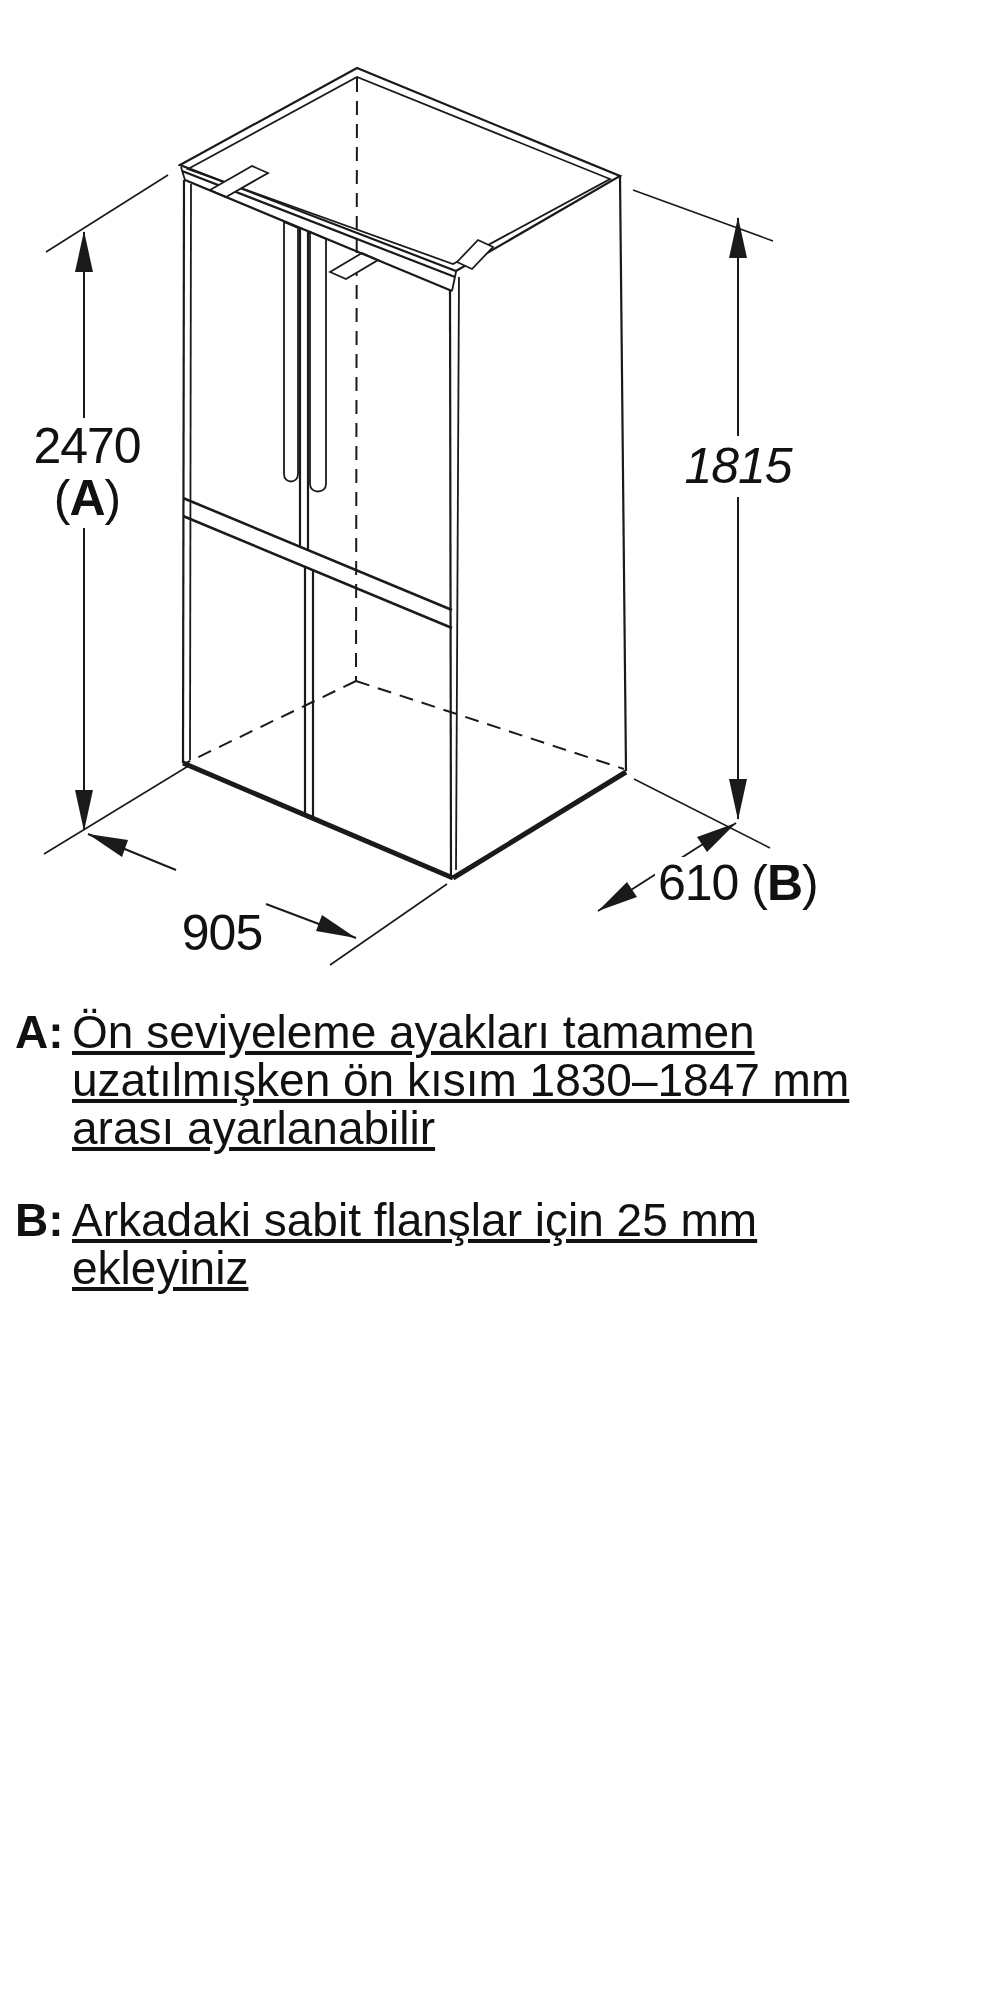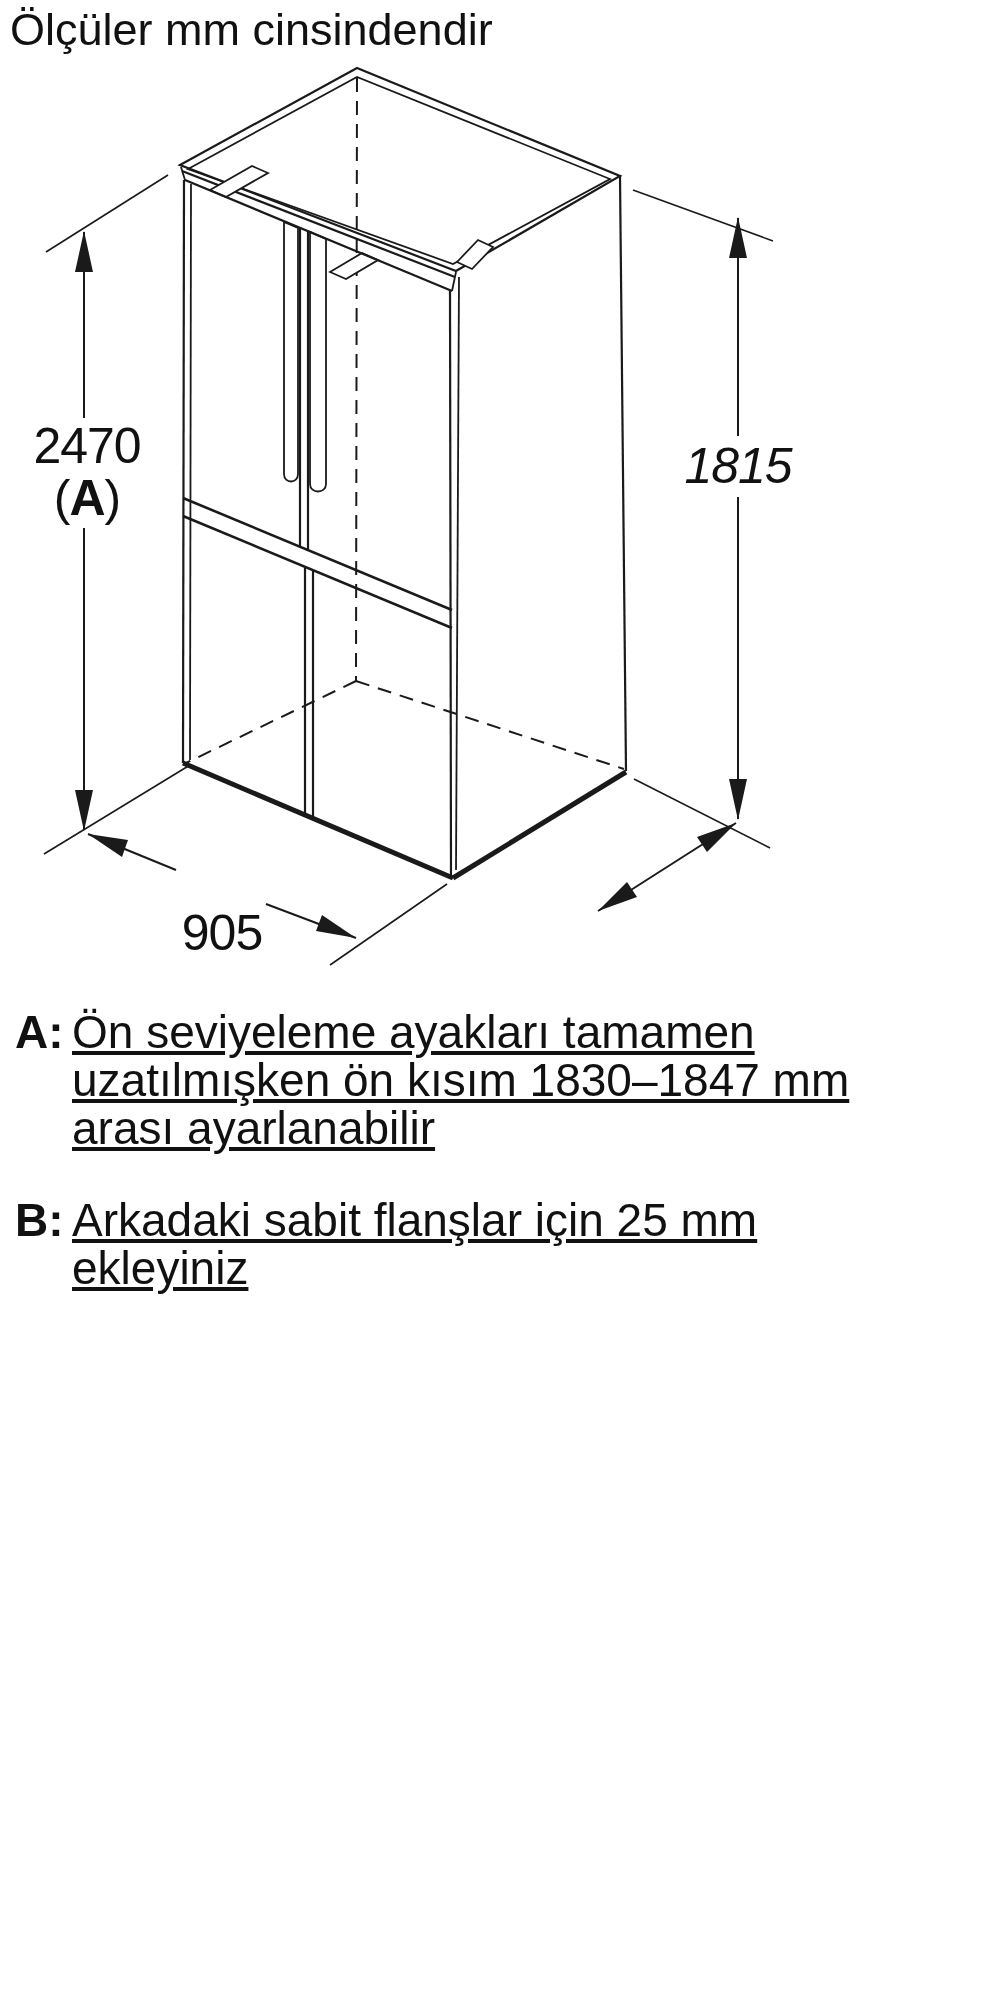--- a/index.html
+++ b/index.html
@@ -116,37 +116,39 @@
       <path d="M266,904 L356,938"></path>
       <polygon fill="#1a1a1a" stroke="none" points="88,834 128,840 122,857"></polygon>
       <polygon fill="#1a1a1a" stroke="none" points="356,938 316,931 322,915"></polygon>
 
       <path d="M598,911 L736,823"></path>
       <polygon fill="#1a1a1a" stroke="none" points="598,911 627,882 637,897"></polygon>
       <polygon fill="#1a1a1a" stroke="none" points="736,823 697,837 707,852"></polygon>
     </g>
   </svg>
 
-  <div class="title">Ölçüler mm cinsindendir</div>
 
   <div class="dim-label dim-1830">
     <span>2470</span>
   </div>
   <div class="dim-label dim-A">
     <span>(</span><b>A</b><span>)</span>
   </div>
 
   <div class="dim-label dim-1815">
     <span>1815</span>
   </div>
 
   <div class="dim-label dim-905">
     <span>905</span>
   </div>
 
+  <div class="dim-label dim-610">
+    <span>610</span><span> (</span><b>B</b><span>)</span>
+  </div>
 
   <div class="note note-a">
     <div class="note-label">A:</div>
     <div class="note-text">Ön seviyeleme ayakları tamamen
 uzatılmışken ön kısım 1830–1847 mm
 arası ayarlanabilir</div>
   </div>
 
   <div class="note note-b">
     <div class="note-label">B:</div>

